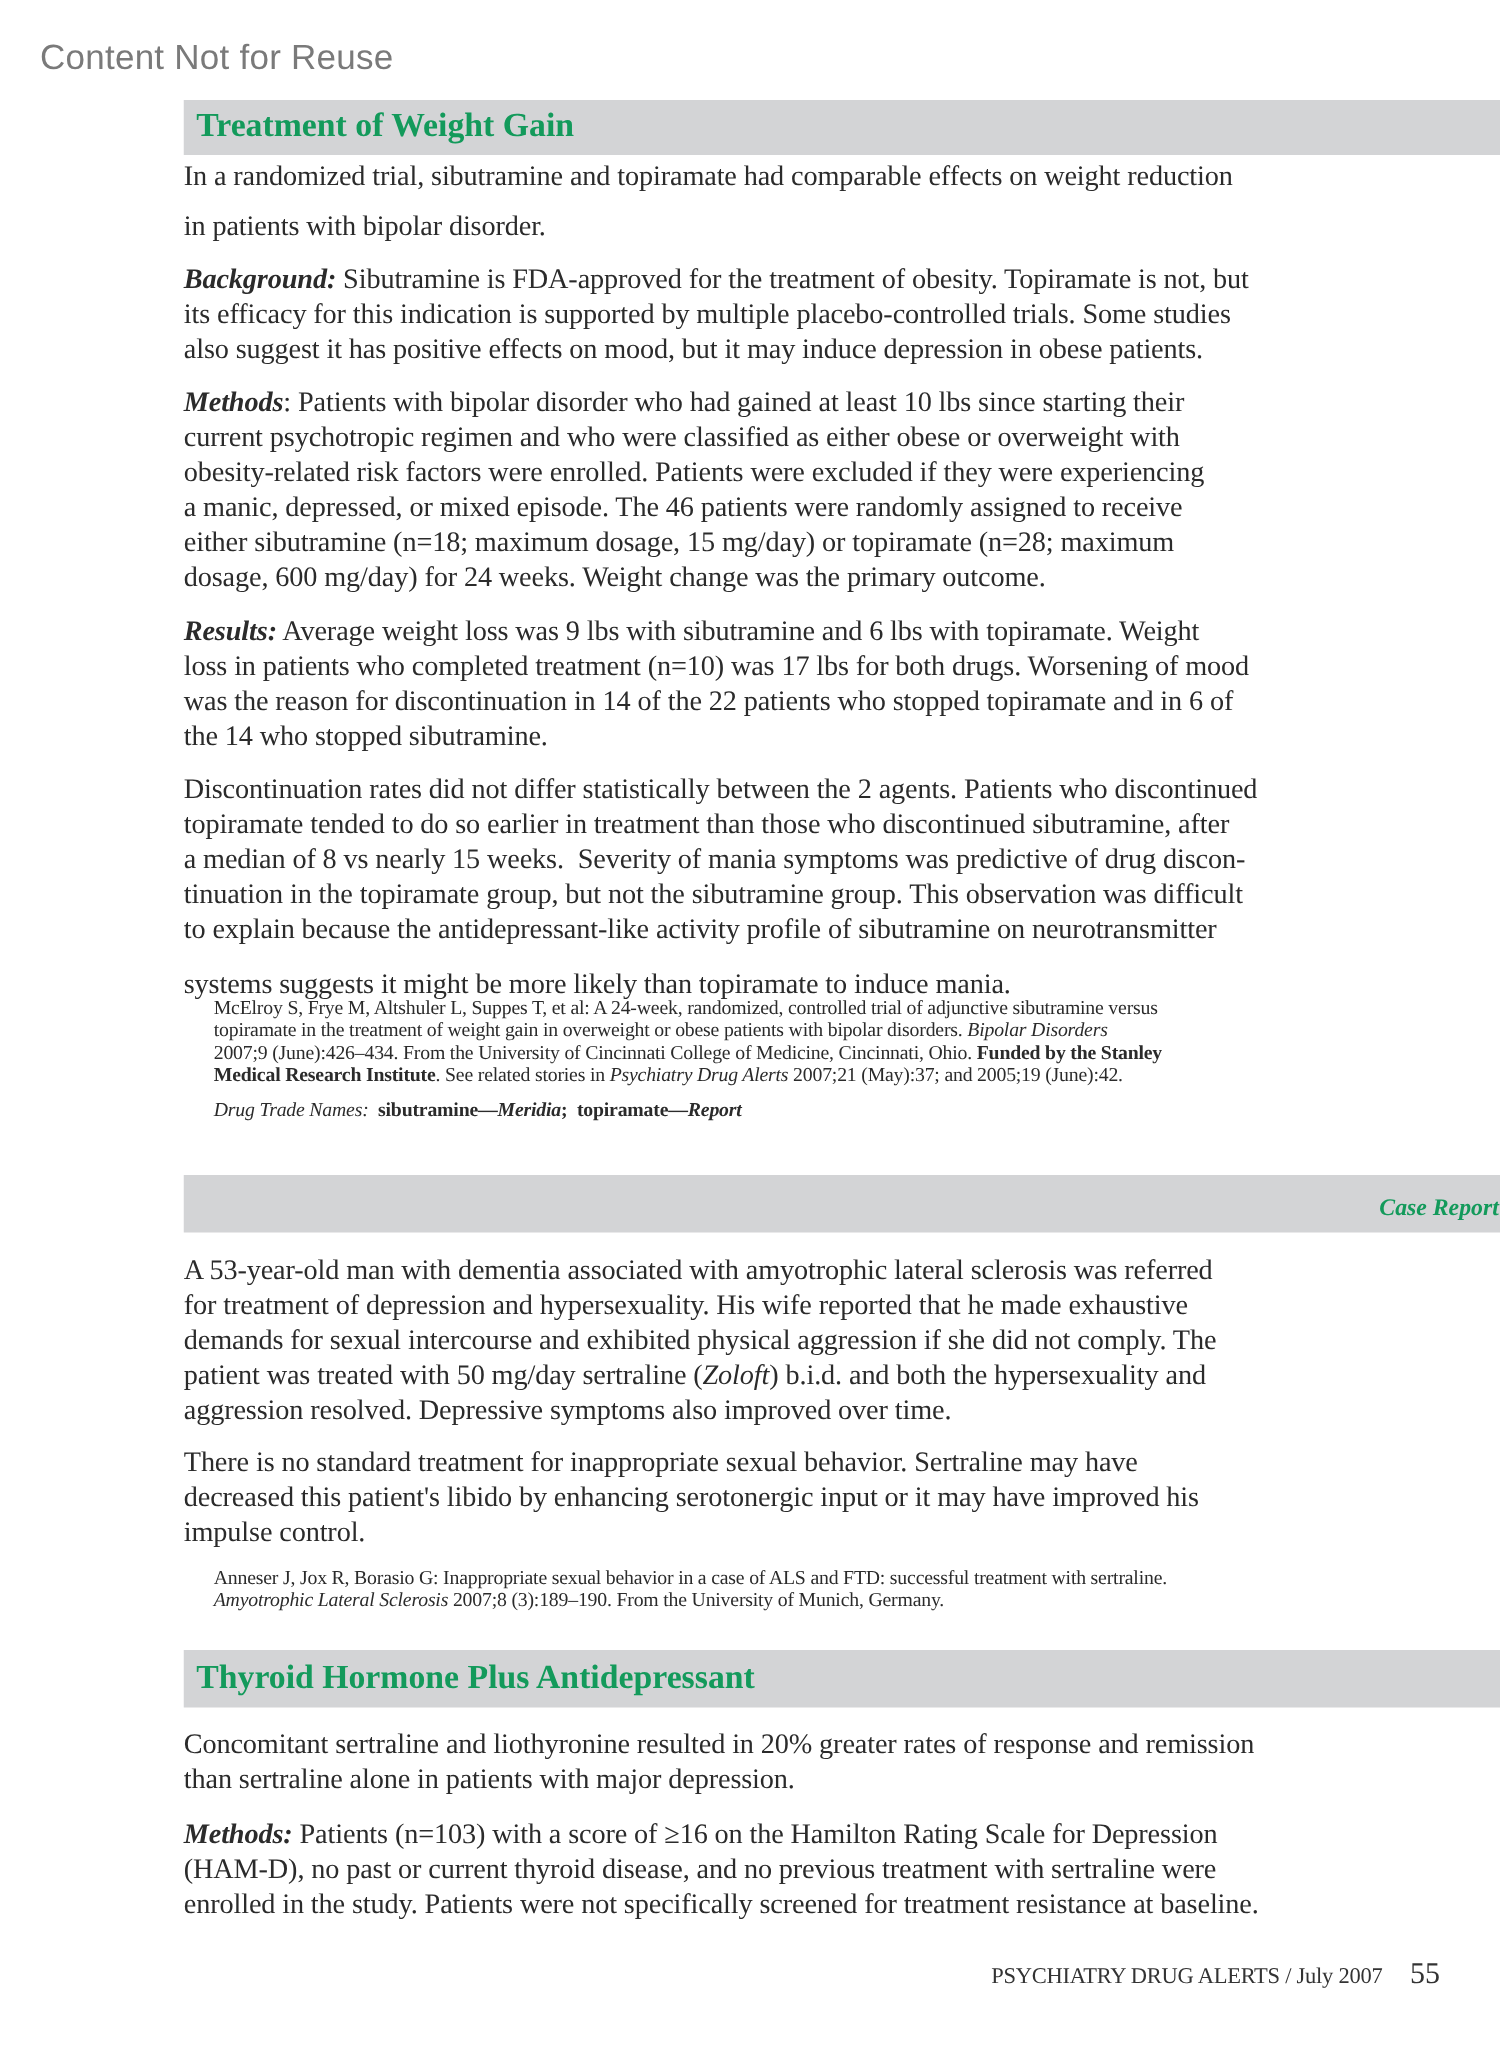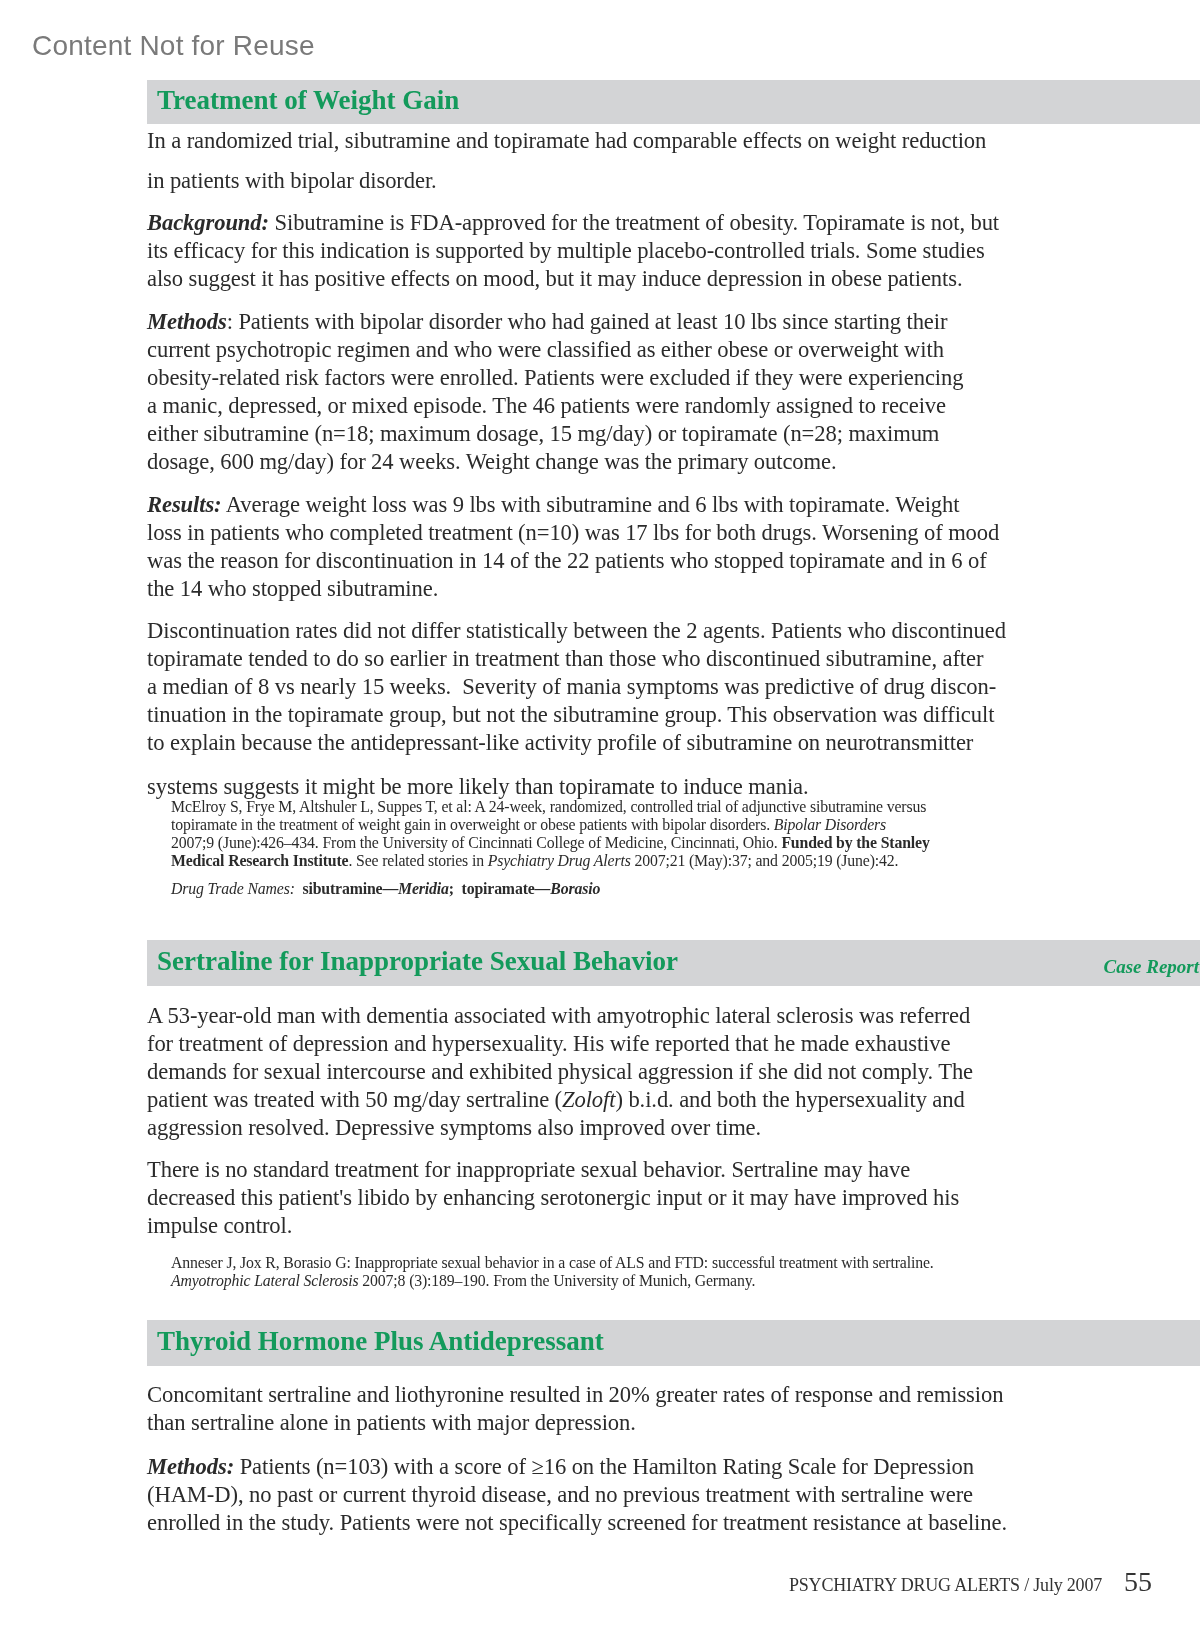--- a/index.html
+++ b/index.html
@@ -15,21 +15,21 @@
   .line { position:absolute; left:147px; white-space:nowrap; font-family:"Liberation Serif", serif;
           font-size:22.6px; color:#2b2b2b; letter-spacing:-0.1px; }
   .cite { position:absolute; left:171px; white-space:nowrap; font-family:"Liberation Serif", serif;
           font-size:15.8px; color:#2b2b2b; letter-spacing:-0.15px; }
   .lbl { font-weight:bold; font-style:italic; }
   .it { font-style:italic; }
   .b { font-weight:bold; }
   .footer { position:absolute; top:1566px; right:48px; font-family:"Liberation Serif", serif;
             color:#333; white-space:nowrap; }
   .footer .pub { font-size:18px; letter-spacing:-0.2px; }
-  .footer .pg { font-size:28px; margin-left:22px; }
+  .footer .pg { font-size:24px; margin-left:22px; }
 </style>
 </head>
 <body>
 
 <div class="watermark">Content Not for Reuse</div>
 
 <div>
   <div class="banner" style="top:80px;height:44px;">
     <span class="title" style="top:5px;">Treatment of Weight Gain</span>
   </div>
@@ -60,26 +60,25 @@
   <div class="line" style="top: 730px; white-space: pre;">to explain because the antidepressant-like activity profile of sibutramine on neurotransmitter</div>
   <div class="line" style="top: 758px; white-space: pre; margin-top: 16px;">systems suggests it might be more likely than topiramate to induce mania.</div>
 
   <div>
     <div class="cite" style="top: 798px; white-space: pre;">McElroy S, Frye M, Altshuler L, Suppes T, et al: A 24-week, randomized, controlled trial of adjunctive sibutramine versus</div>
     <div class="cite" style="top: 816px; white-space: pre;"><span>topiramate in the treatment of weight gain in overweight or obese patients with bipolar disorders. </span><span class="it">Bipolar Disorders</span></div>
     <div class="cite" style="top: 834px; white-space: pre;"><span>2007;9 (June):426–434. From the University of Cincinnati College of Medicine, Cincinnati, Ohio. </span><span class="b">Funded by the Stanley</span></div>
     <div class="cite" style="top: 852px; white-space: pre;"><span class="b">Medical Research Institute</span><span>. See related stories in </span><span class="it">Psychiatry Drug Alerts</span><span> 2007;21 (May):37; and 2005;19 (June):42.</span></div>
   </div>
 
-  <div class="cite" style="top: 880px; white-space: pre;"><span class="it">Drug Trade Names:</span><span>&nbsp;&nbsp;</span><span class="b">sibutramine—</span><span class="b it">Meridia</span><span class="b" style="white-space:pre;">;  </span><span class="b">topiramate—</span><span class="b it">Borasio</span></div>
+  <div class="cite" style="top: 880px; white-space: pre;"><span class="it">Drug Trade Names:</span><span>&nbsp;&nbsp;</span><span class="b">sibutramine—</span><span class="b it">Meridia</span><span class="b" style="white-space:pre;">;  </span><span class="b">topiramate—</span><span class="b it">Report</span></div>
 </div>
 
 <div>
   <div class="banner" style="top:940px;height:46px;">
-    <span class="title" style="top:6px;">Sertraline for Inappropriate Sexual Behavior</span>
     <span class="tag" style="top:16px;">Case Report</span>
   </div>
 
   <div class="line" style="top: 1003px; white-space: pre;">A 53-year-old man with dementia associated with amyotrophic lateral sclerosis was referred</div>
   <div class="line" style="top: 1031px; white-space: pre;">for treatment of depression and hypersexuality. His wife reported that he made exhaustive</div>
   <div class="line" style="top: 1059px; white-space: pre;">demands for sexual intercourse and exhibited physical aggression if she did not comply. The</div>
   <div class="line" style="top: 1087px; white-space: pre;"><span>patient was treated with 50 mg/day sertraline (</span><span class="it">Zoloft</span><span>) b.i.d. and both the hypersexuality and</span></div>
   <div class="line" style="top: 1115px; white-space: pre;">aggression resolved. Depressive symptoms also improved over time.</div>
 
   <div class="line" style="top: 1157px; white-space: pre;">There is no standard treatment for inappropriate sexual behavior. Sertraline may have</div>

